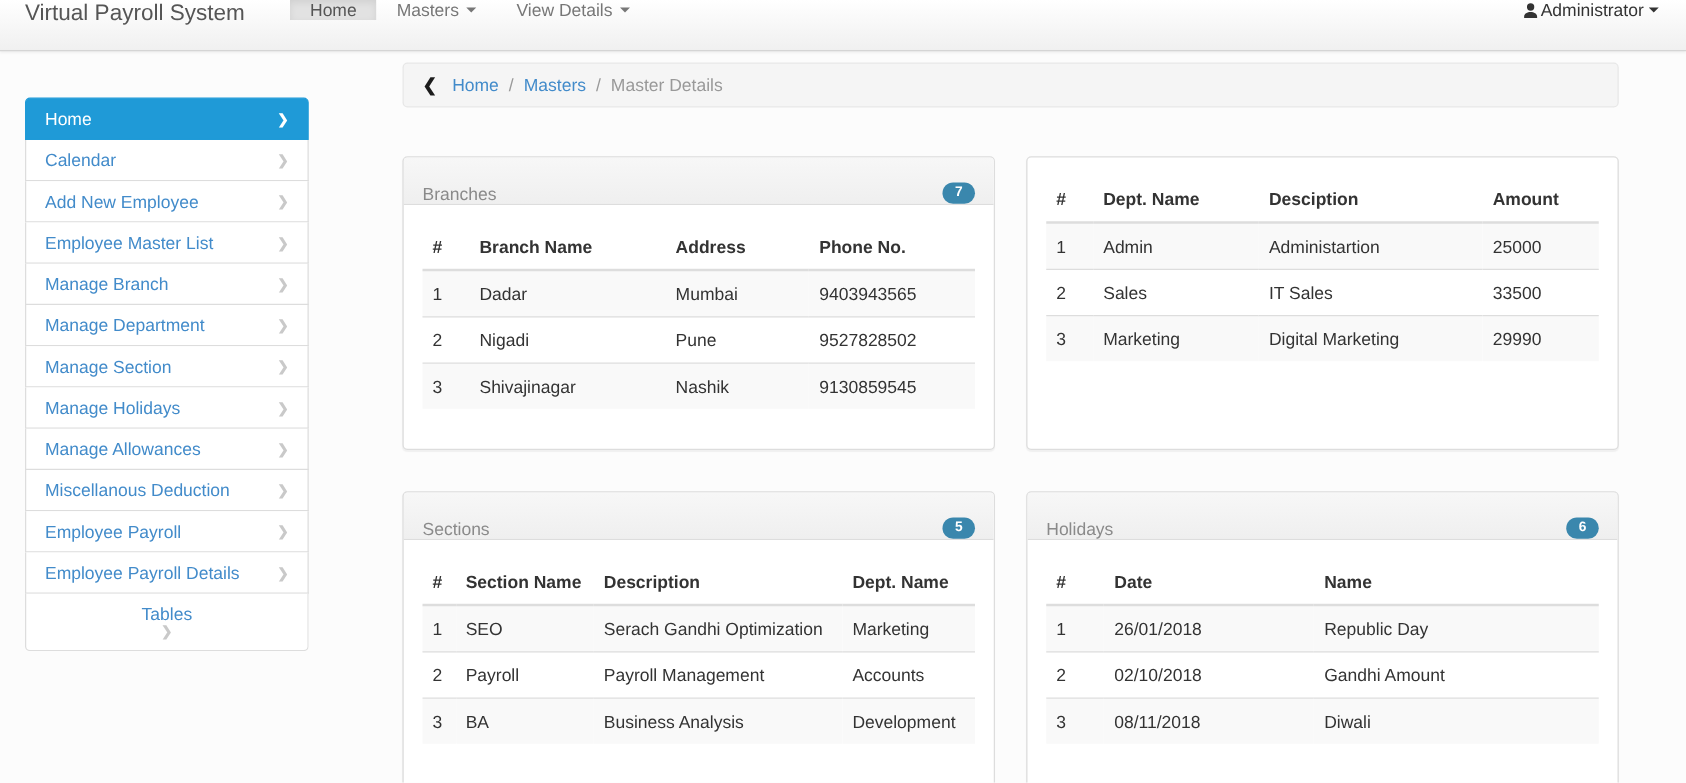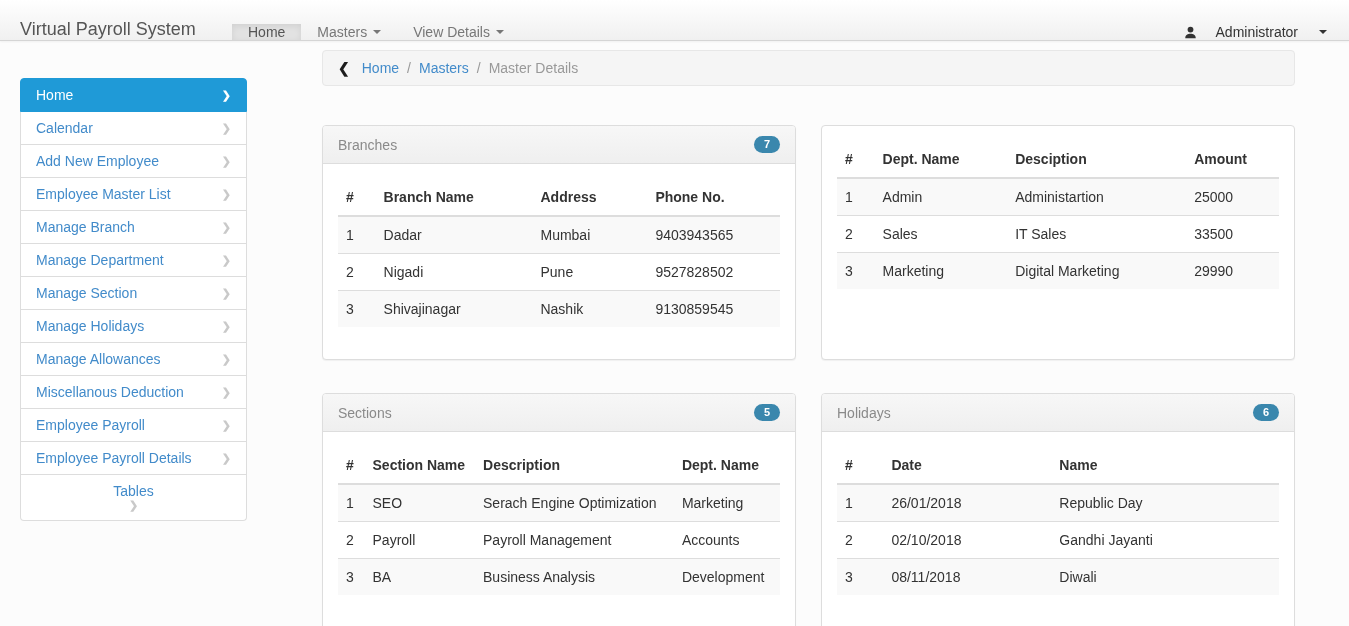--- a/index.html
+++ b/index.html
@@ -6,21 +6,21 @@
   html,body { margin:0; padding:0; }
   body {
     width:1349px; height:626px; overflow:hidden;
     background:#fcfcfc;
     font-family:"Liberation Sans", sans-serif;
     color:#333;
   }
 
   
   .navbar {
-    height:41px; display:flex; align-items:flex-end;
+    height:41px; display:flex; align-items:flex-start;
     background:linear-gradient(#ffffff,#f0f0f0);
     border-bottom:1px solid #d5d5d5;
     box-shadow:0 1px 2px rgba(0,0,0,.05);
   }
   .brand {
     display:flex; align-items:center;
     padding:0 20px; width:232px;
     font-size:18px; color:#555; cursor:pointer; white-space:nowrap;
   }
   .nav-items { display:flex; list-style:none; margin:0; padding:0; }
@@ -31,21 +31,21 @@
   .nav-item.active {
     background:#e2e2e2; color:#555;
     box-shadow:inset 0 2px 6px rgba(0,0,0,.08);
   }
   .caret {
     display:inline-block; width:0; height:0;
     border-left:4px solid transparent; border-right:4px solid transparent;
     border-top:4px solid currentColor; margin-left:2px;
   }
   .navbar-user {
-    margin-left:auto; display:flex; align-items:center; gap:19px;
+    margin-left:auto; display:flex; align-items:center; gap:2px;
     padding:0 22px; font-size:14px; color:#333; cursor:pointer;
   }
   .user-icon svg { display:block; fill:#333; }
 
   
   .page { display:flex; padding:9px 54px 0 20px; align-items:flex-start; }
   .sidebar { flex:0 0 227px; width:227px; margin-top:28px; border-radius:4px; }
   .main { flex:1; min-width:0; margin-left:75px; }
 
   
@@ -75,21 +75,21 @@
   
   .panels {
     display:grid; grid-template-columns:1fr 1fr;
     column-gap:25px; row-gap:33px;
   }
   .panel {
     background:#fff; border:1px solid #ddd; border-radius:4px;
     box-shadow:0 1px 1px rgba(0,0,0,.05); overflow:hidden;
   }
   .panel-heading {
-    height:38px; display:flex; justify-content:space-between; align-items:center;
+    height:38px; display:flex; justify-content:space-between; align-items:flex-end;
     background:linear-gradient(#f7f7f7,#efefef);
     border-bottom:1px solid #ddd; padding:0 15px;
     font-size:14px; color:#8a8a8a;
   }
   .badge {
     background:#3a87ad; color:#fff; font-size:11px; font-weight:700;
     min-width:26px; text-align:center; padding:2px 8px;
     border-radius:9px; line-height:13px;
   }
   .panel-body { padding:15px; min-height:195px; }
@@ -291,21 +291,21 @@
                 <th>#</th>
                 <th>Section Name</th>
                 <th>Description</th>
                 <th>Dept. Name</th>
               </tr>
             </thead>
             <tbody>
               <tr>
                 <td>1</td>
                 <td>SEO</td>
-                <td>Serach Engine Optimization</td>
+                <td>Serach Gandhi Optimization</td>
                 <td>Marketing</td>
               </tr>
               <tr>
                 <td>2</td>
                 <td>Payroll</td>
                 <td>Payroll Management</td>
                 <td>Accounts</td>
               </tr>
               <tr>
                 <td>3</td>
@@ -334,21 +334,21 @@
             </thead>
             <tbody>
               <tr>
                 <td>1</td>
                 <td>26/01/2018</td>
                 <td>Republic Day</td>
               </tr>
               <tr>
                 <td>2</td>
                 <td>02/10/2018</td>
-                <td>Gandhi Jayanti</td>
+                <td>Gandhi Amount</td>
               </tr>
               <tr>
                 <td>3</td>
                 <td>08/11/2018</td>
                 <td>Diwali</td>
               </tr>
             </tbody>
           </table>
         </div>
       </section>

